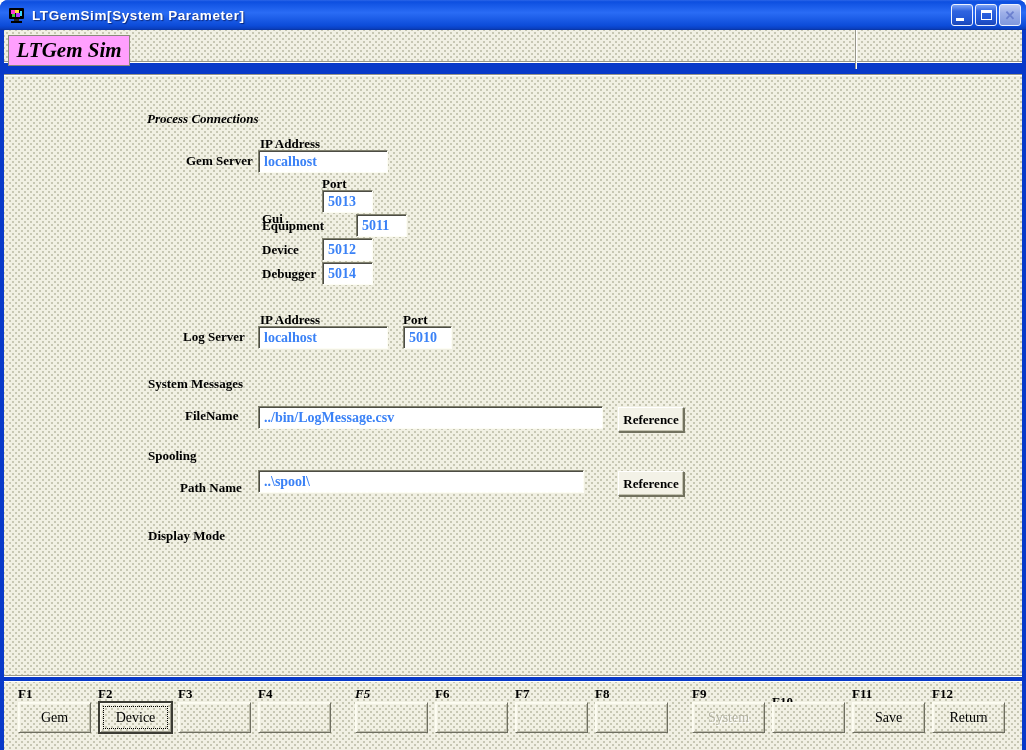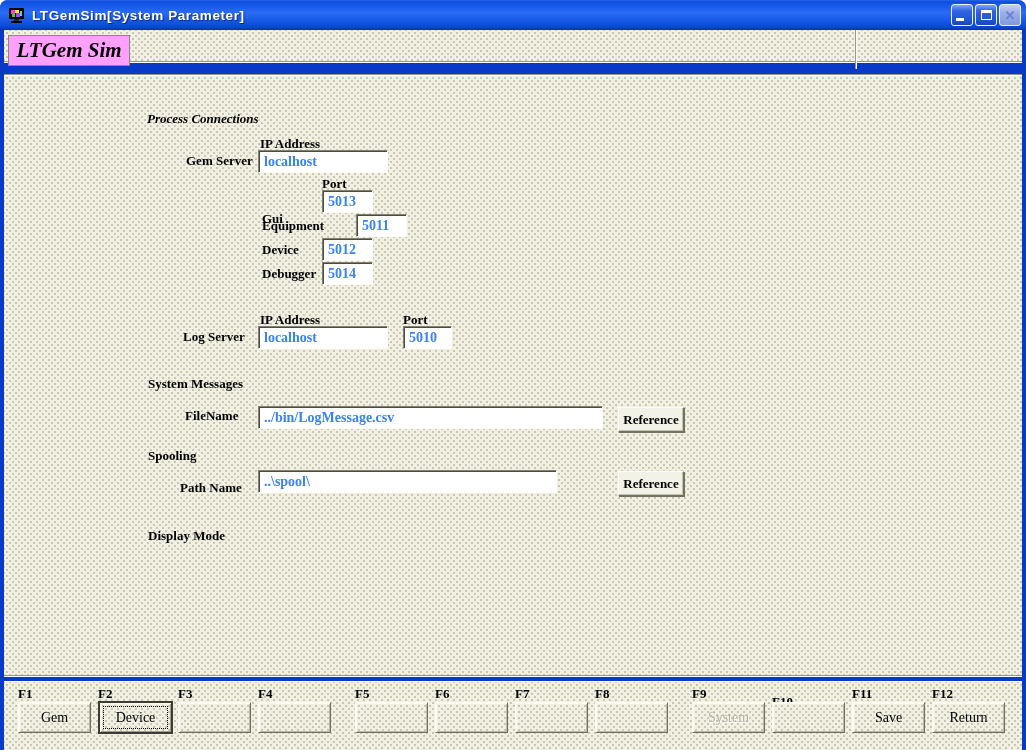--- a/index.html
+++ b/index.html
@@ -237,37 +237,37 @@
     <input class="field" style="left: 254px; top: 251px; width: 130px; height: 23px;" type="text" value="localhost">
     <input class="field" style="left: 399px; top: 251px; width: 49px; height: 23px;" type="text" value="5010">
 
     <span class="lbl" style="left:144px; top:301px;">System Messages</span>
     <span class="lbl" style="left:181px; top:333px;">FileName</span>
     <input class="field" style="left: 254px; top: 331px; width: 345px; height: 23px;" type="text" value="../bin/LogMessage.csv">
     <button class="btn3d" style="left:614px; top:332px; width:66px; height:25px;">Reference</button>
 
     <span class="lbl" style="left:144px; top:373px;">Spooling</span>
     <span class="lbl" style="left:176px; top:405px;">Path Name</span>
-    <input class="field" style="left: 254px; top: 395px; width: 299px; height: 23px;" type="text" value="..\spool\">
+    <input class="field" style="left: 254px; top: 395px; width: 326px; height: 23px;" type="text" value="..\spool\">
     <button class="btn3d" style="left:614px; top:396px; width:66px; height:25px;">Reference</button>
 
     <span class="lbl" style="left:144px; top:453px;">Display Mode</span>
 
   </div>
 
   <div class="fkey-panel dotbg" id="fkey-panel">
       <span class="fkey-label" style="left: 14px;">F1</span>
       <button class="fkey-btn dotbg" style="left: 14px;">Gem</button>
       <span class="fkey-label" style="left: 94px;">F2</span>
       <button class="fkey-btn dotbg focused" style="left: 94px;">Device</button>
       <span class="fkey-label" style="left: 174px;">F3</span>
       <button class="fkey-btn dotbg" style="left: 174px;"></button>
       <span class="fkey-label" style="left: 254px;">F4</span>
       <button class="fkey-btn dotbg" style="left: 254px;"></button>
-      <span class="fkey-label" style="left: 351px;">F5</span>
+      <span class="fkey-label" style="left: 351px; font-style: italic;">F5</span>
       <button class="fkey-btn dotbg" style="left: 351px;"></button>
       <span class="fkey-label" style="left: 431px;">F6</span>
       <button class="fkey-btn dotbg" style="left: 431px;"></button>
       <span class="fkey-label" style="left: 511px;">F7</span>
       <button class="fkey-btn dotbg" style="left: 511px;"></button>
       <span class="fkey-label" style="left: 591px;">F8</span>
       <button class="fkey-btn dotbg" style="left: 591px;"></button>
       <span class="fkey-label" style="left: 688px;">F9</span>
       <button class="fkey-btn dotbg disabled" disabled="" style="left: 688px;">System</button>
       <span class="fkey-label" style="left: 768px; margin-top: 8px;">F10</span>

